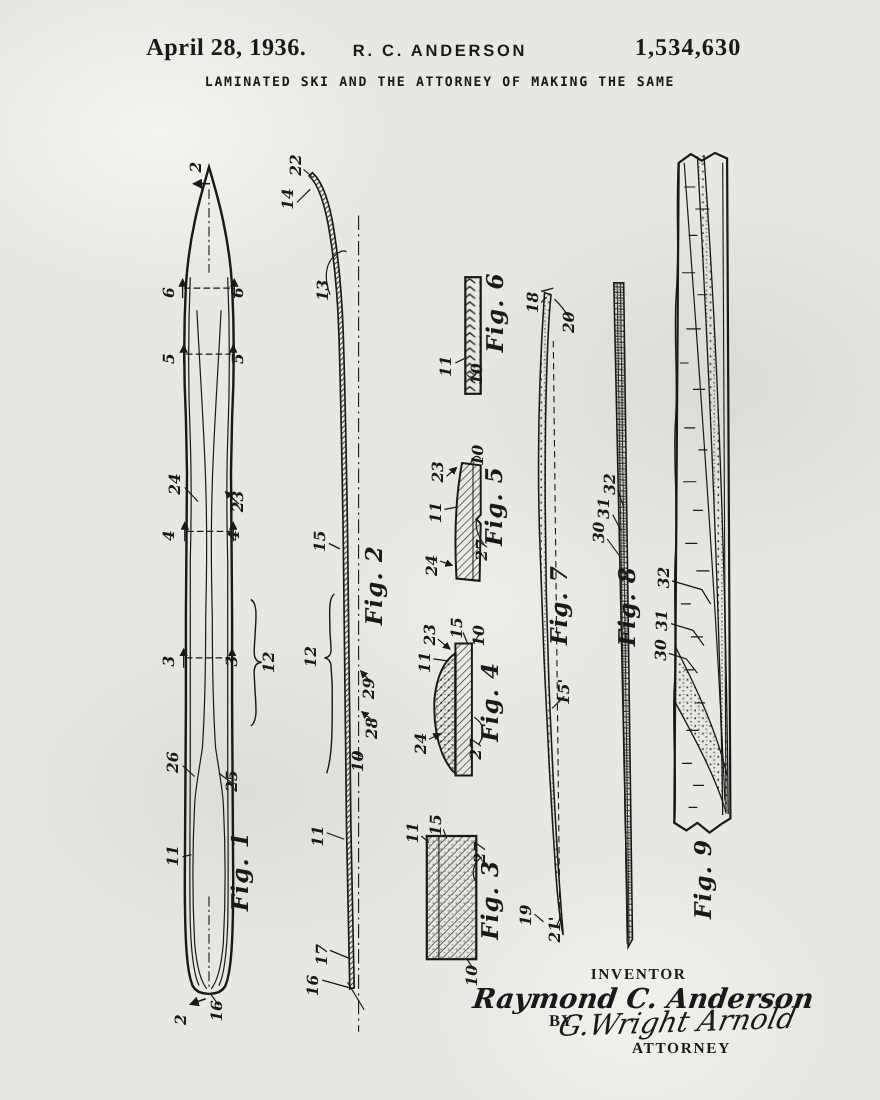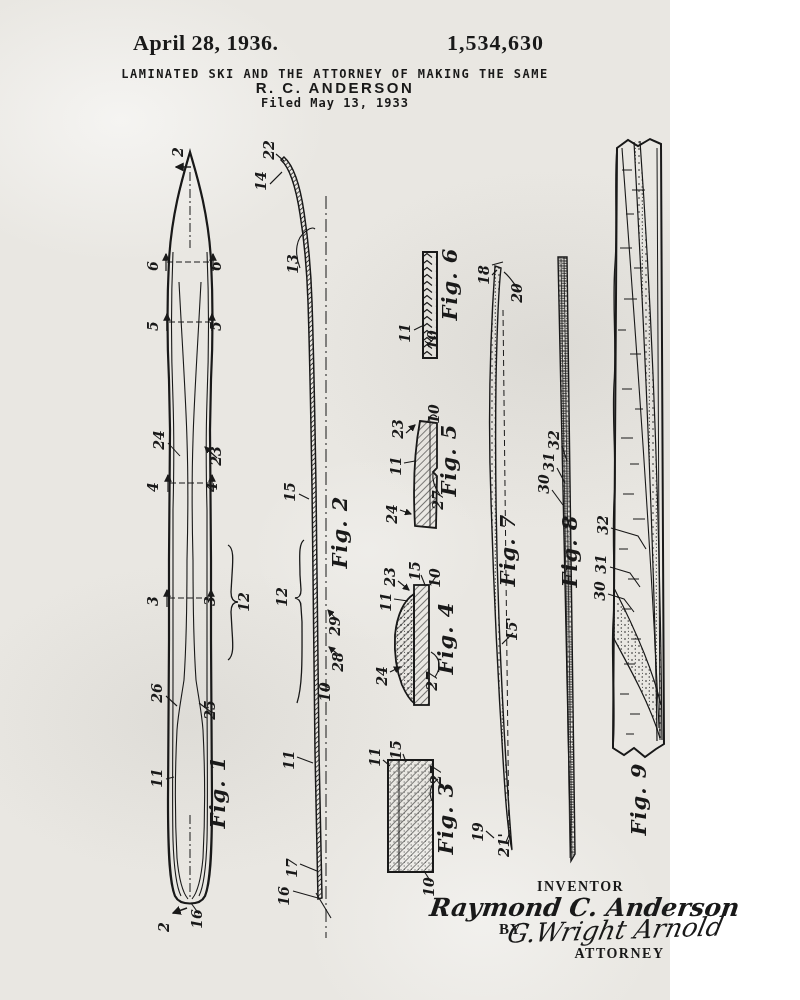--- a/index.html
+++ b/index.html
@@ -1,31 +1,31 @@
 <!DOCTYPE html>
 <html><head>
 <meta charset="utf-8">
 <style>
   html,body{margin:0;padding:0;}
   body{width:800px;height:1000px;overflow:hidden;}
   .sheet{
-    position:relative;width:670px;height:1000px;
+    position:relative;width:800px;height:1000px;
     background-color:#e9e7e2;
     background-image:
       radial-gradient(ellipse 320px 220px at 18% 12%, rgba(255,255,255,.55), transparent 65%),
       radial-gradient(ellipse 420px 300px at 82% 35%, rgba(175,173,167,.22), transparent 60%),
       radial-gradient(ellipse 380px 260px at 28% 72%, rgba(178,176,170,.20), transparent 60%),
       radial-gradient(ellipse 300px 240px at 72% 92%, rgba(255,255,255,.40), transparent 60%),
       radial-gradient(ellipse 200px 160px at 55% 55%, rgba(255,255,255,.25), transparent 60%);
     font-family:"Liberation Serif", serif;color:#191919;
   }
   .abs{position:absolute;}
   .h-date{left:133px;top:30px;font-size:22px;font-weight:bold;letter-spacing:.5px;}
   .h-name{left:0;right:0;top:38px;text-align:center;font-family:"Liberation Sans",sans-serif;
-          font-size:15px;font-weight:bold;letter-spacing:2.5px;margin-top:41px;}
+          font-size:15px;font-weight:bold;letter-spacing:2.5px;}
   .h-patno{right:126px;top:30px;font-size:22px;font-weight:bold;letter-spacing:1px;}
   .h-title{left:0;right:0;top:67px;text-align:center;font-family:"DejaVu Sans Mono",monospace;
            font-size:12px;font-weight:bold;letter-spacing:1.5px;}
   .h-filed{left:0;right:0;top:96px;text-align:center;font-family:"DejaVu Sans Mono",monospace;
            font-size:12px;font-weight:bold;letter-spacing:1px;}
   .f-inventor{left:537px;top:879px;width:160px;text-align:left;font-size:14px;font-weight:bold;letter-spacing:1.5px;}
   .f-sig1{left:430px;top:893px;width:290px;text-align:center;font-family:"DejaVu Serif",serif;
           font-style:italic;font-weight:bold;font-size:25px;transform:skewX(-8deg);white-space:nowrap;}
   .f-by{left:499px;top:921px;font-size:15px;font-weight:bold;letter-spacing:1px;}
   .f-sig2{left:488px;top:915px;width:255px;text-align:center;font-family:"DejaVu Serif",serif;
@@ -36,21 +36,20 @@
 </style>
 </head>
 <body>
 
 <div class="sheet">
 
   <div class="abs h-date">April 28, 1936.</div>
   <div class="abs h-name">R. C. ANDERSON</div>
   <div class="abs h-patno">1,534,630</div>
   <div class="abs h-title">LAMINATED SKI AND THE ATTORNEY OF MAKING THE SAME</div>
-  <div class="abs h-filed">Filed May 13, 1933</div>
 
   <svg id="drawing-svg" class="abs" style="left:0;top:0" width="800" height="1000" viewBox="0 0 800 1000">
     <defs>
       <pattern id="h45" width="5" height="5" patternUnits="userSpaceOnUse" patternTransform="rotate(45)">
         <line x1="0" y1="0" x2="0" y2="5" stroke="#1a1a1a" stroke-width="1.1"></line>
       </pattern>
       <pattern id="h45d" width="3.6" height="3.6" patternUnits="userSpaceOnUse" patternTransform="rotate(48)">
         <line x1="0" y1="0" x2="0" y2="3.6" stroke="#141414" stroke-width="1.5"></line>
       </pattern>
       <pattern id="dots" width="7" height="7" patternUnits="userSpaceOnUse">

